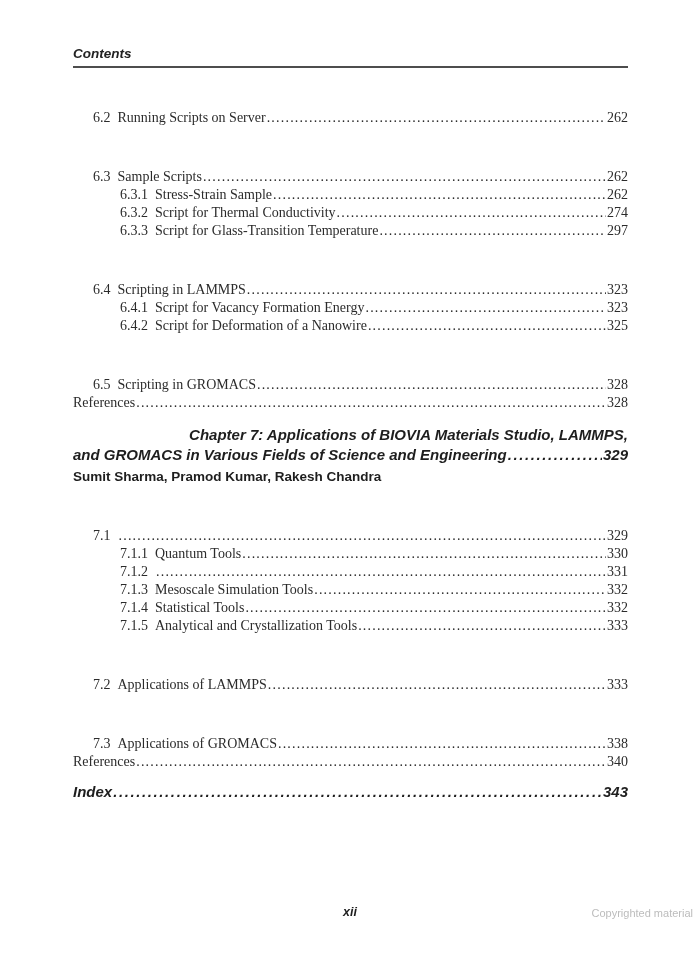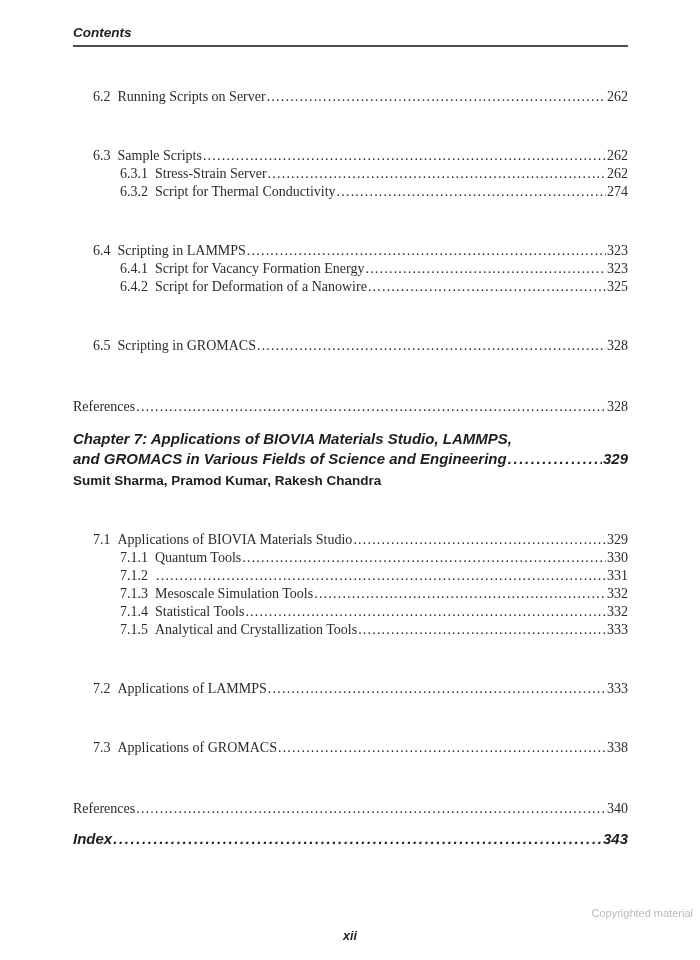--- a/index.html
+++ b/index.html
@@ -7,21 +7,21 @@
     width: 700px; height: 960px;
     background: #ffffff;
     font-family: "Liberation Serif", serif;
     color: #2b2b2b;
     overflow: hidden;
   }
   .page {
     position: relative;
     width: 700px; height: 960px;
     box-sizing: border-box;
-    padding: 25px 72px 0 73px;
+    padding: 46px 72px 0 73px;
     background: #ffffff;
   }
   
   .running-head {
     font-family: "Liberation Sans", sans-serif;
     font-style: italic; font-weight: bold;
     font-size: 13.5px; line-height: 15px;
     color: #222222;
   }
   .head-rule {
@@ -29,40 +29,41 @@
     margin: 5px 0 0 0;
   }
   
   .toc-block { margin-top: 14px; }
   .trow {
     display: flex; align-items: baseline;
     font-family: "Liberation Serif", serif;
     font-size: 14px; line-height: 18px;
     white-space: nowrap;
   }
-  .l0 { padding-left: 0; margin-top: 43px; }
+  .l0 { padding-left: 0; }
   .l1 { padding-left: 20px; margin-top: 41px; }
   .l2 { padding-left: 47px; }
   .num { margin-right: 7px; }
   .dots {
     flex: 1; overflow: hidden; white-space: nowrap;
     margin-left: 1px; min-width: 10px;
   }
   .dots::after {
     content: "........................................................................................................................................................................................................";
     letter-spacing: 1.2px;
   }
   .pg { margin-left: 1px; }
   
   .chap-head {
     margin-top: 13px;
     font-family: "Liberation Sans", sans-serif;
     font-style: italic; font-weight: bold;
     font-size: 15px; line-height: 20px;
     color: #1e1e1e;
+    text-align: right;
   }
   .chap-line2 { display: flex; align-items: baseline; white-space: nowrap; font-style: italic; }
   .chap-line2 .dots::after { letter-spacing: 1.6px; }
   .authors {
     margin: 3px 0 4px 0;
     font-family: "Liberation Sans", sans-serif;
     font-weight: bold;
     font-size: 13.5px; line-height: 18px;
     color: #1e1e1e;
   }
@@ -72,21 +73,21 @@
     margin-top: 11px;
     font-family: "Liberation Sans", sans-serif;
     font-style: italic; font-weight: bold;
     font-size: 15px; line-height: 20px;
     color: #1e1e1e;
     white-space: nowrap;
   }
   .index-row .dots::after { letter-spacing: 1.6px; }
   
   .folio {
-    position: absolute; left: 0; right: 0; top: 929px;
+    position: absolute; left: 0; right: 0; top: 905px;
     text-align: center;
     font-family: "Liberation Sans", sans-serif;
     font-style: italic; font-weight: bold;
     font-size: 12.5px;
     color: #1e1e1e;
   }
   .watermark {
     position: absolute; right: 7px; top: 907px;
     font-family: "Liberation Sans", sans-serif;
     font-size: 11px;
@@ -109,29 +110,35 @@
       <span class="pg">262</span>
     </div>
     <div class="trow l1">
       <span class="num">6.3</span>
       <span class="ttl">Sample Scripts</span>
       <span class="dots"></span>
       <span class="pg">262</span>
     </div>
     <div class="trow l2">
       <span class="num">6.3.1</span>
-      <span class="ttl">Stress-Strain Server</span>
+      <span class="ttl">Stress-Strain Sample</span>
       <span class="dots"></span>
       <span class="pg">262</span>
     </div>
     <div class="trow l2">
       <span class="num">6.3.2</span>
       <span class="ttl">Script for Thermal Conductivity</span>
       <span class="dots"></span>
       <span class="pg">274</span>
+    </div>
+    <div class="trow l2">
+      <span class="num">6.3.3</span>
+      <span class="ttl">Script for Glass-Transition Temperature</span>
+      <span class="dots"></span>
+      <span class="pg">297</span>
     </div>
     <div class="trow l1">
       <span class="num">6.4</span>
       <span class="ttl">Scripting in LAMMPS</span>
       <span class="dots"></span>
       <span class="pg">323</span>
     </div>
     <div class="trow l2">
       <span class="num">6.4.1</span>
       <span class="ttl">Script for Vacancy Formation Energy</span>
@@ -163,21 +170,20 @@
       <span>and GROMACS in Various Fields of Science and Engineering</span>
       <span class="dots"></span>
       <span class="pg">329</span>
     </div>
   </div>
   <div class="authors">Sumit Sharma, Pramod Kumar, Rakesh Chandra</div>
 
   <div>
     <div class="trow l1">
       <span class="num">7.1</span>
-      <span class="ttl">Applications of BIOVIA Materials Studio</span>
       <span class="dots"></span>
       <span class="pg">329</span>
     </div>
     <div class="trow l2">
       <span class="num">7.1.1</span>
       <span class="ttl">Quantum Tools</span>
       <span class="dots"></span>
       <span class="pg">330</span>
     </div>
     <div class="trow l2">

